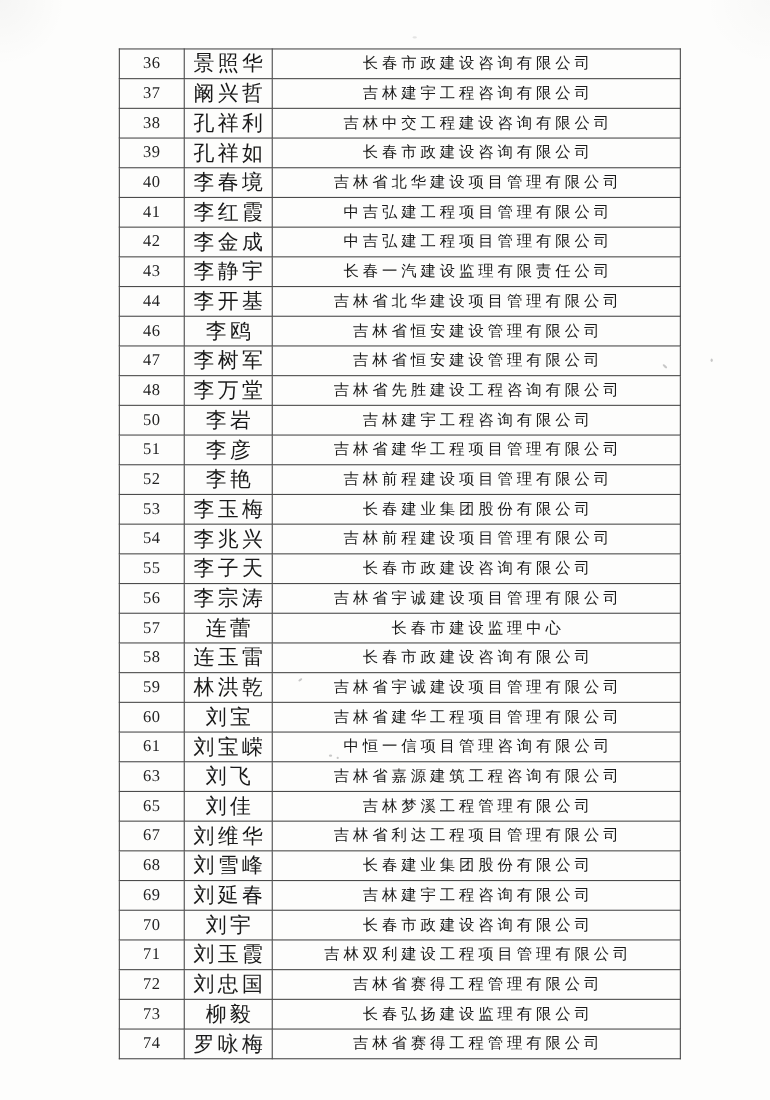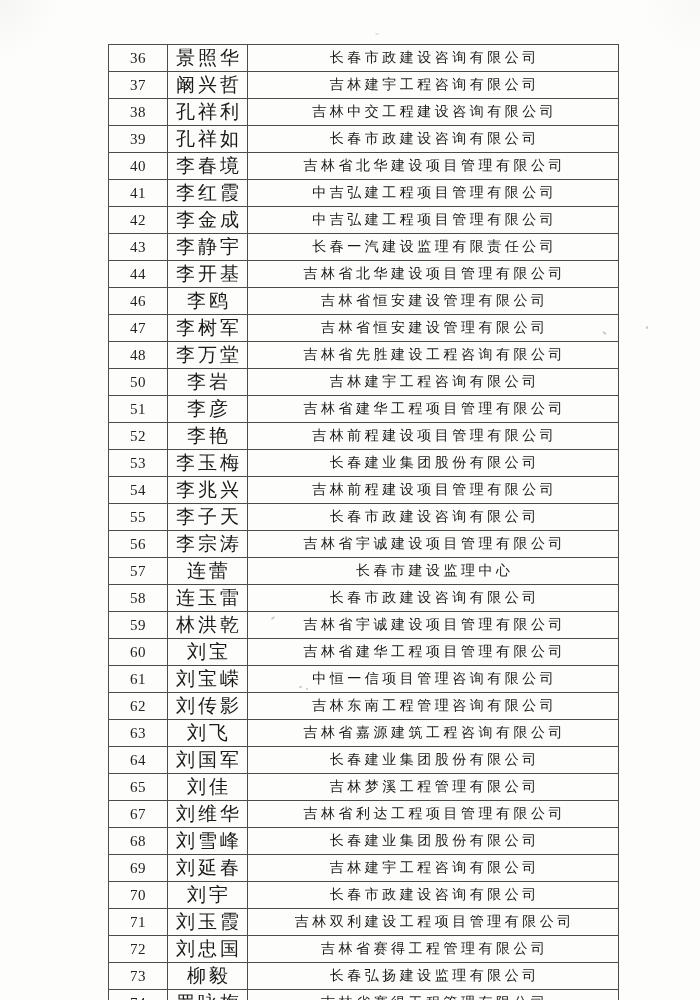--- a/index.html
+++ b/index.html
@@ -192,33 +192,23 @@
           <td class="no-cell">60</td>
           <td class="name-cell">刘宝</td>
           <td class="company-cell">吉林省建华工程项目管理有限公司</td>
         </tr>
         <tr>
           <td class="no-cell">61</td>
           <td class="name-cell">刘宝嵘</td>
           <td class="company-cell">中恒一信项目管理咨询有限公司</td>
         </tr>
         <tr>
-          <td class="no-cell">62</td>
-          <td class="name-cell">刘传影</td>
-          <td class="company-cell">吉林东南工程管理咨询有限公司</td>
-        </tr>
-        <tr>
           <td class="no-cell">63</td>
           <td class="name-cell">刘飞</td>
           <td class="company-cell">吉林省嘉源建筑工程咨询有限公司</td>
-        </tr>
-        <tr>
-          <td class="no-cell">64</td>
-          <td class="name-cell">刘国军</td>
-          <td class="company-cell">长春建业集团股份有限公司</td>
         </tr>
         <tr>
           <td class="no-cell">65</td>
           <td class="name-cell">刘佳</td>
           <td class="company-cell">吉林梦溪工程管理有限公司</td>
         </tr>
         <tr>
           <td class="no-cell">67</td>
           <td class="name-cell">刘维华</td>
           <td class="company-cell">吉林省利达工程项目管理有限公司</td>

